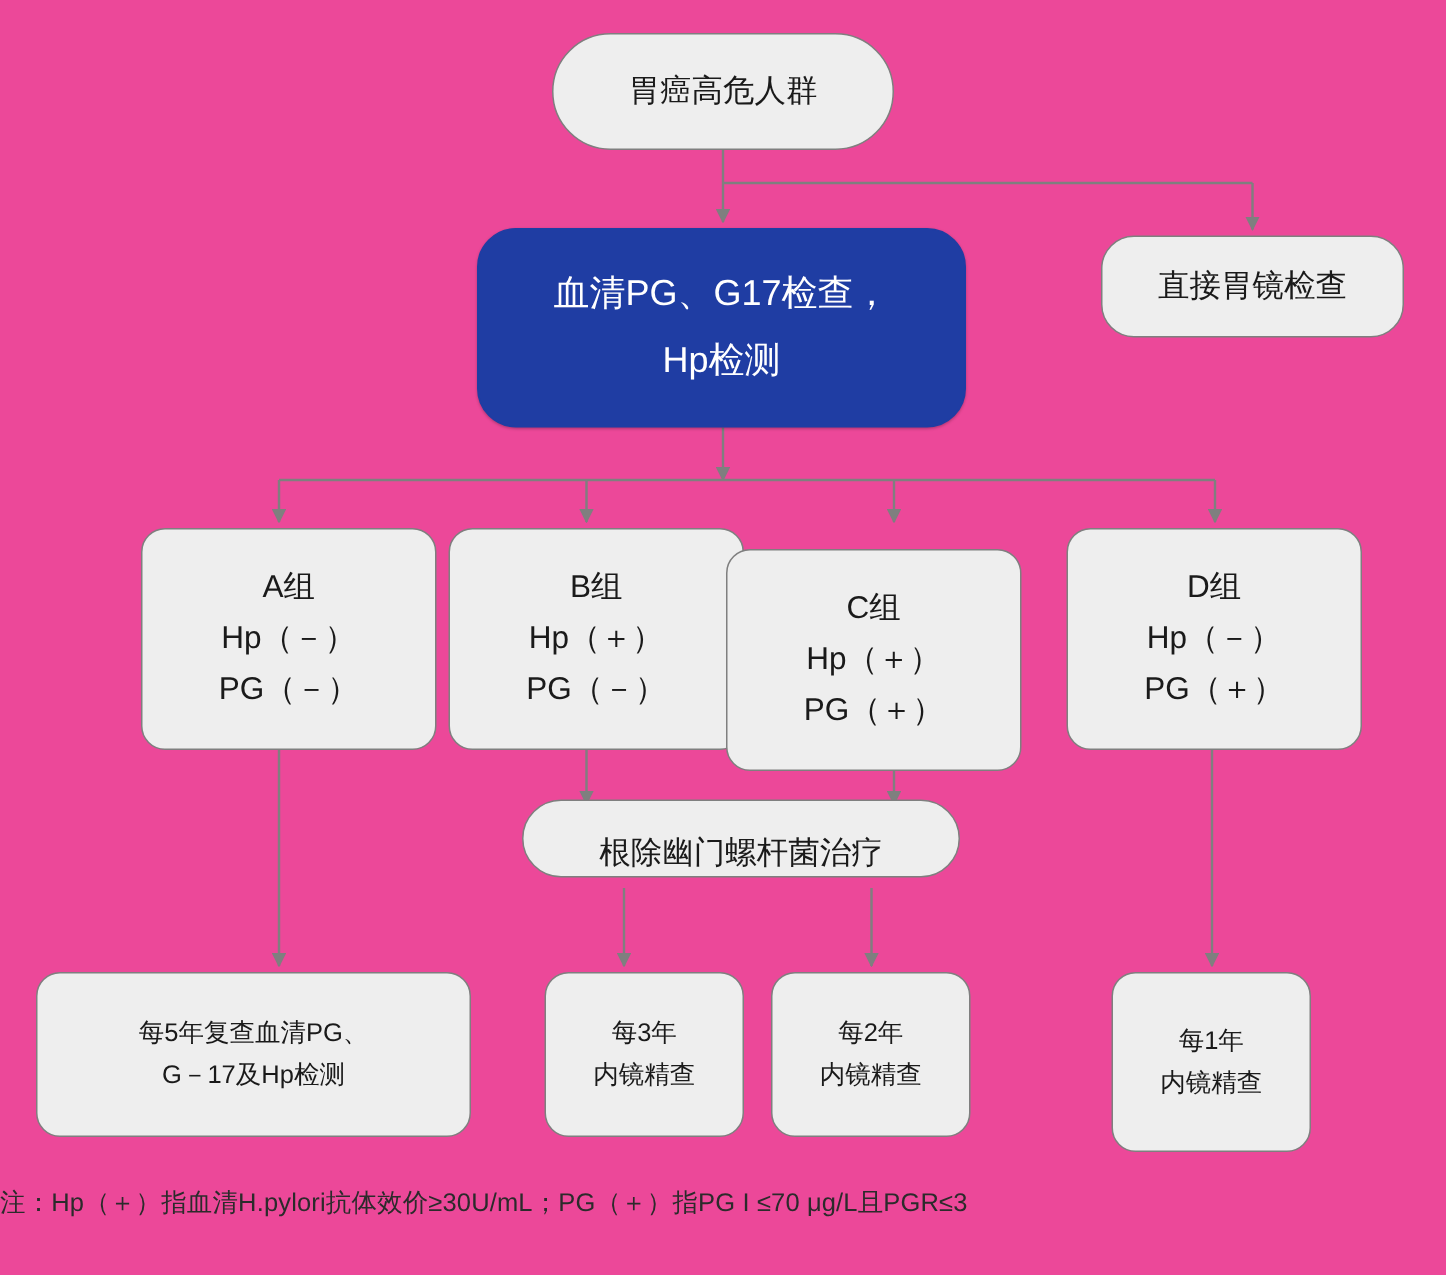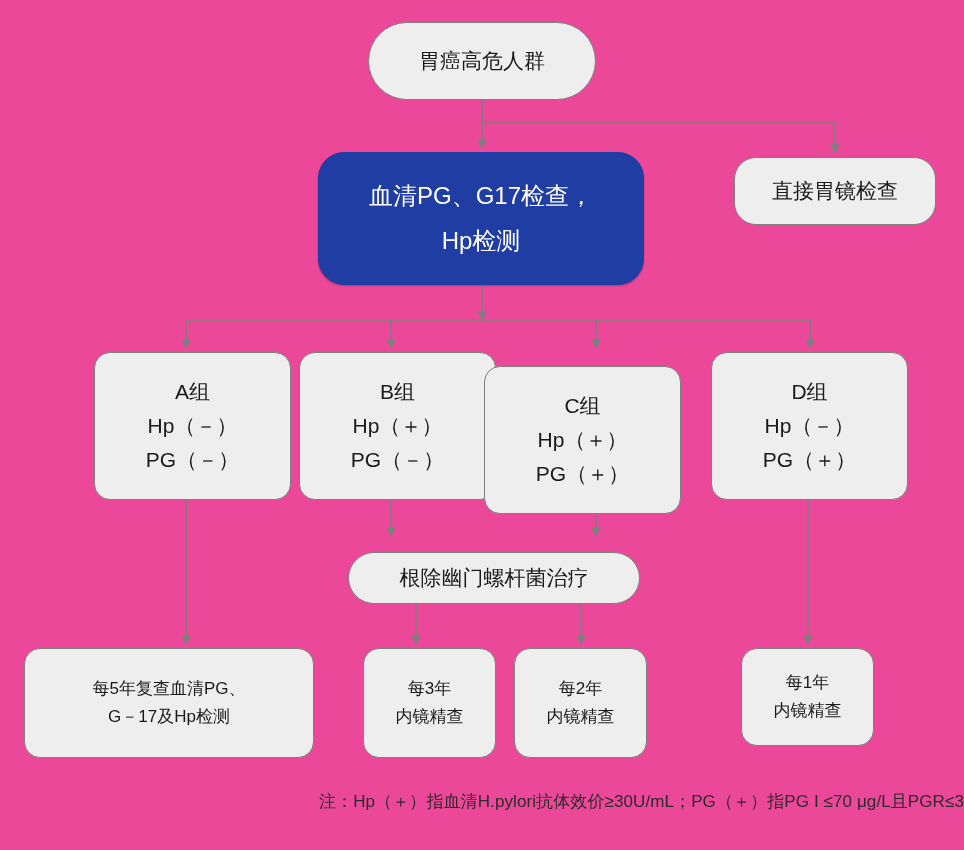--- a/index.html
+++ b/index.html
@@ -76,39 +76,40 @@
     font-size: 21px;
     border-radius: 16px;
   }
   .group-node .line { line-height: 1.62; }
   .group-a { left: 94px; }
   .group-b { left: 299px; }
   .group-c { left: 484px; margin-top: 14px; }
   .group-d { left: 711px; }
 
   .node-eradicate {
-    left: 348px; top: 552px; width: 292px; height: 52px;
-    font-size: 21px;
+    left: 348px; top: 533px; width: 292px; height: 52px;
+    font-size: 21px;
+    justify-content: flex-end;
   }
 
   .node-follow {
     top: 648px; font-size: 17px; border-radius: 16px;
   }
   .node-follow .line { line-height: 1.62; }
   .follow-a { left: 24px;  width: 290px; height: 110px; }
   .follow-b { left: 363px; width: 133px; height: 110px; }
   .follow-c { left: 514px; width: 133px; height: 110px; }
-  .follow-d { left: 741px; width: 133px; height: 98px; }
+  .follow-d { left: 741px; width: 133px; height: 120px; }
 
   .footnote {
     position: absolute;
     left: 0;
     top: 790px;
     width: 964px;
-    text-align: right;
+    text-align: left;
     font-size: 17px;
     color: #2b2b2b;
     letter-spacing: 0.1px;
   }
 </style>
 </head>
 <body>
 
 <div id="canvas">
 

